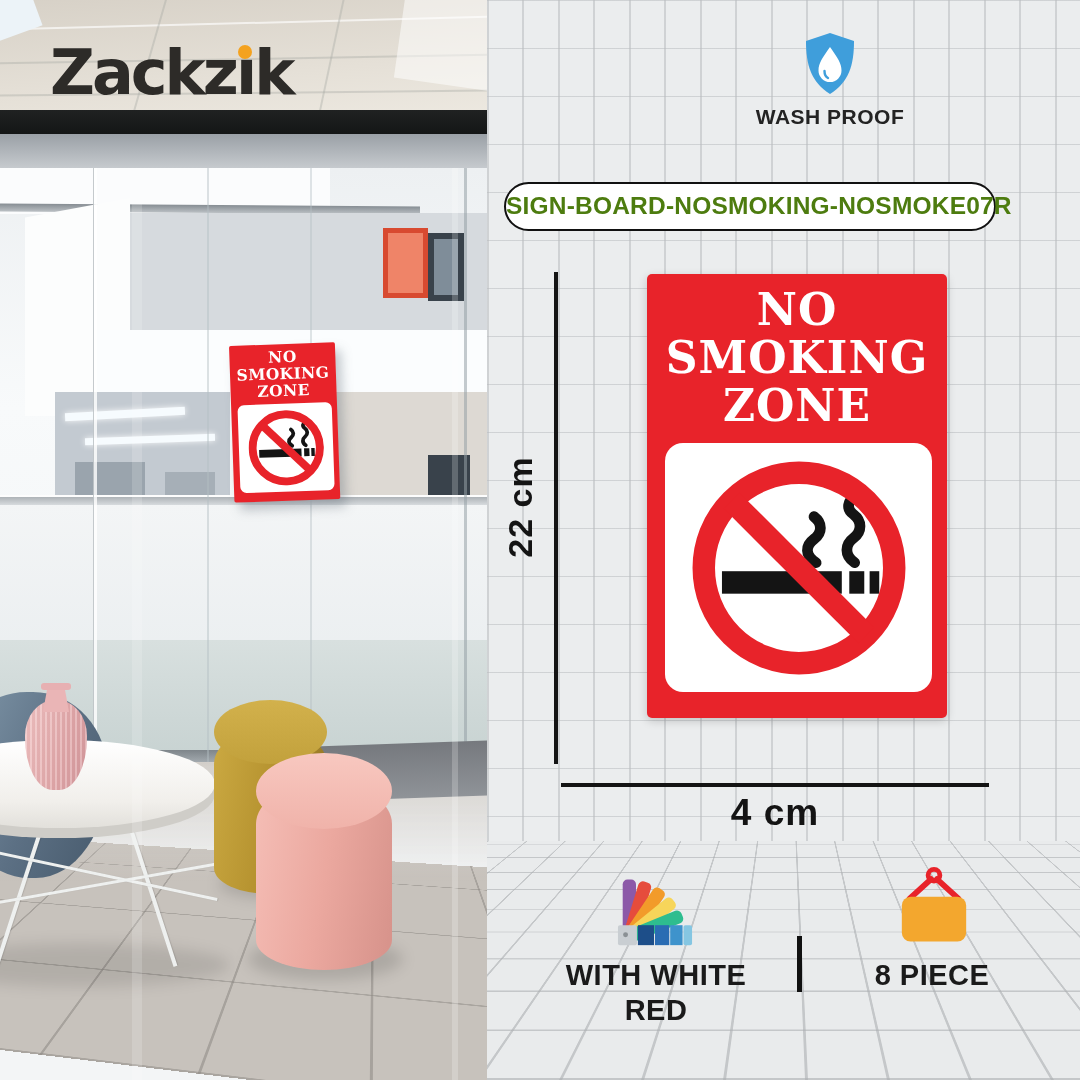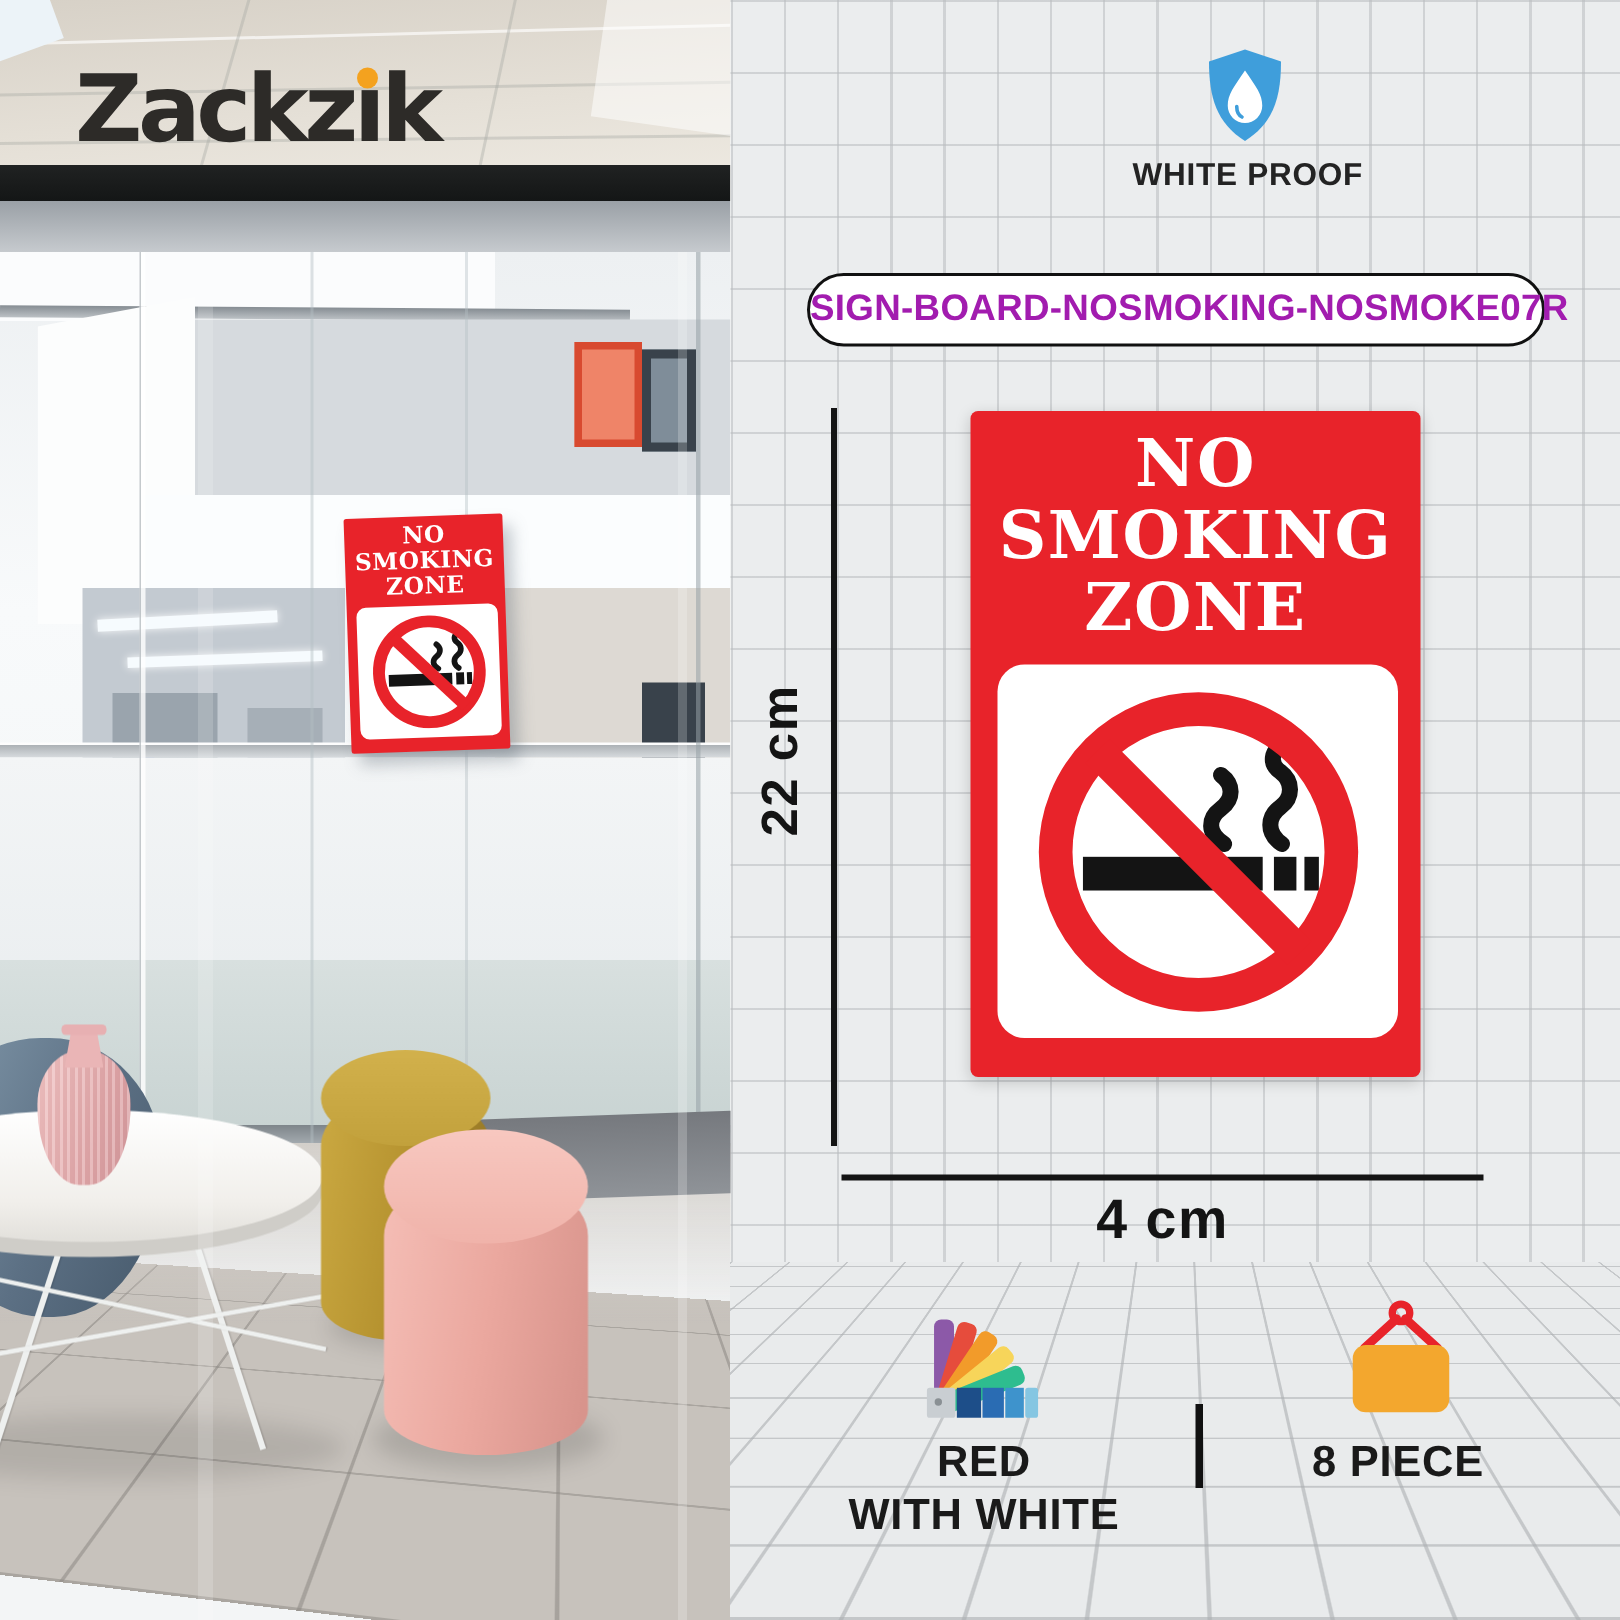--- a/index.html
+++ b/index.html
@@ -128,21 +128,21 @@
 
   .badge{position:absolute;width:150px;text-align:center;}
   .badge svg{display:block;margin:0 auto;}
   .badge-label{margin-top:9px;font-weight:bold;font-size:21px;letter-spacing:.5px;color:#232323;white-space:nowrap;}
   .badge-wash{left:268px;top:32px;}
   .badge-durable{left:420px;top:32px;}
 
   .pill{position:absolute;left:17px;top:182px;width:492px;height:49px;box-sizing:border-box;
         background:#ffffff;border:2.5px solid #111111;border-radius:26px;
         font-weight:bold;font-size:24.5px;letter-spacing:.2px;text-align:left;line-height:44px;
-        color:#a21caf;white-space:nowrap;margin-left:34px;}
+        color:#4d7c0f;white-space:nowrap;}
 
   .dim-v{position:absolute;left:67px;top:272px;width:3.5px;height:492px;background:#141414;}
   .dim-v-label{position:absolute;left:-47px;top:487px;width:162px;height:40px;
         transform:rotate(-90deg);text-align:center;font-weight:bold;font-size:34px;
         letter-spacing:1px;color:#141414;}
   .dim-h{position:absolute;left:74px;top:783px;width:428px;height:3.5px;background:#141414;}
   .dim-h-label{position:absolute;left:188px;top:792px;width:200px;text-align:center;
         font-weight:bold;font-size:37px;letter-spacing:1px;color:#141414;}
 
   .spec-icon-color{position:absolute;left:130px;top:872px;}
@@ -252,21 +252,21 @@
     <div class="panel-floor-wrap">
       <div class="panel-floor"></div>
     </div>
 
     <div class="badge badge-wash">
       <svg width="52" height="64" viewBox="0 0 52 64">
         <path d="M26 1 L50 9 C50 33 45 50 26 62 C7 50 2 33 2 9 Z" fill="#3f9edb"></path>
         <path d="M26 15 C33.5 26 37.5 31 37.5 38.5 A11.5 11.5 0 0 1 14.5 38.5 C14.5 31 18.5 26 26 15 Z" fill="#ffffff"></path>
         <path d="M20.5 39 C20.5 43 22 45 24 46" fill="none" stroke="#3f9edb" stroke-width="2.4" stroke-linecap="round"></path>
       </svg>
-      <div class="badge-label">WHITE PROOF</div>
+      <div class="badge-label">WASH PROOF</div>
     </div>
 
     <div class="pill">SIGN-BOARD-NOSMOKING-NOSMOKE07R</div>
 
     <div class="dim-v"></div>
     <div class="dim-v-label">22 cm</div>
     <div class="dim-h"></div>
     <div class="dim-h-label">4 cm</div>
 
     <div class="nosign big-sign">
@@ -307,22 +307,22 @@
           </g>
         <rect x="0" y="56" width="20" height="21" rx="2" fill="#c9ced2"></rect>
         <circle cx="8" cy="66" r="2.6" fill="#8a9094"></circle>
         <rect x="21" y="56" width="17" height="21" fill="#1d4e89"></rect>
         <rect x="39" y="56" width="15" height="21" fill="#2a6cb3"></rect>
         <rect x="55" y="56" width="13" height="21" fill="#3e93cc"></rect>
         <rect x="69" y="56" width="9" height="21" rx="2" fill="#85c6e2"></rect>
       </svg>
     </div>
     <div class="spec-label spec-label-color">
+      <div>WITH WHITE</div>
       <div>RED</div>
-      <div>WITH WHITE</div>
     </div>
 
     <div class="spec-divider"></div>
 
     <div class="spec-icon-qty">
       <svg width="78" height="77" viewBox="0 0 80 78">
         <circle cx="40" cy="9" r="6" fill="none" stroke="#e8232a" stroke-width="5"></circle>
         <path d="M37 13 L15 33 M43 13 L65 33" fill="none" stroke="#e8232a" stroke-width="6" stroke-linecap="round"></path>
         <rect x="7" y="31" width="66" height="46" rx="9" fill="#f3a72e"></rect>
       </svg>

